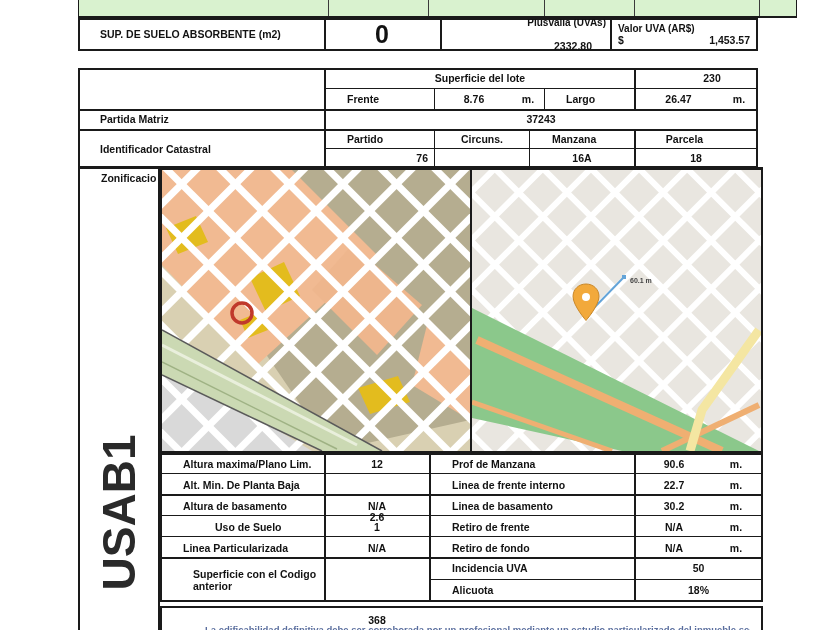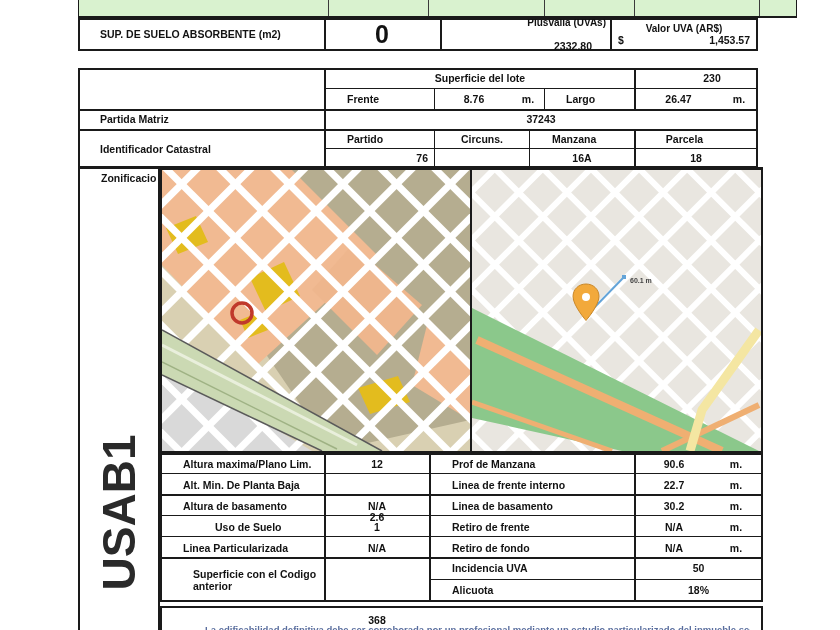--- a/index.html
+++ b/index.html
@@ -38,21 +38,21 @@
   <div class="vl" style="left:324px;top:19px;width:2px;height:31px;"></div>
   <div class="vl" style="left:440px;top:19px;width:1.5px;height:31px;"></div>
   <div class="vl" style="left:610px;top:19px;width:1.5px;height:31px;"></div>
   <div class="cell pad" style="left:81px;top:20px;width:240px;height:29px;">SUP. DE SUELO ABSORBENTE (m2)</div>
   <div class="cell c bigzero" style="left:326px;top:19px;width:112px;height:30px;">0</div>
   <div class="cell col" style="left:444px;top:19px;width:162px;height:31px;">
     <span class="r" style="display:block;text-align:right;font-size:10px;">Plusvalia (UVAs)</span>
     <span class="r" style="display:block;text-align:right;padding-right:14px;margin-top:11px;">2332.80</span>
   </div>
   <div class="cell col" style="left:614px;top:19px;width:140px;height:31px;padding:0 4px;">
-    <span style="display:block;text-align:center;font-size:10px;">Valor UVA (AR$)</span>
+    <span style="display:block;text-align:left;font-size:10px;">Valor UVA (AR$)</span>
     <span style="display:flex;justify-content:space-between;">
       <span>$</span>
       <span>1,453.57</span>
     </span>
   </div>
 
   <div class="box" style="left:78px;top:68px;width:680px;height:100px;"></div>
   <div class="vl" style="left:324px;top:68px;width:2px;height:100px;"></div>
   <div class="hl" style="left:325px;top:88px;width:433px;height:1px;"></div>
   <div class="hl" style="left:78px;top:109px;width:680px;height:2px;"></div>

